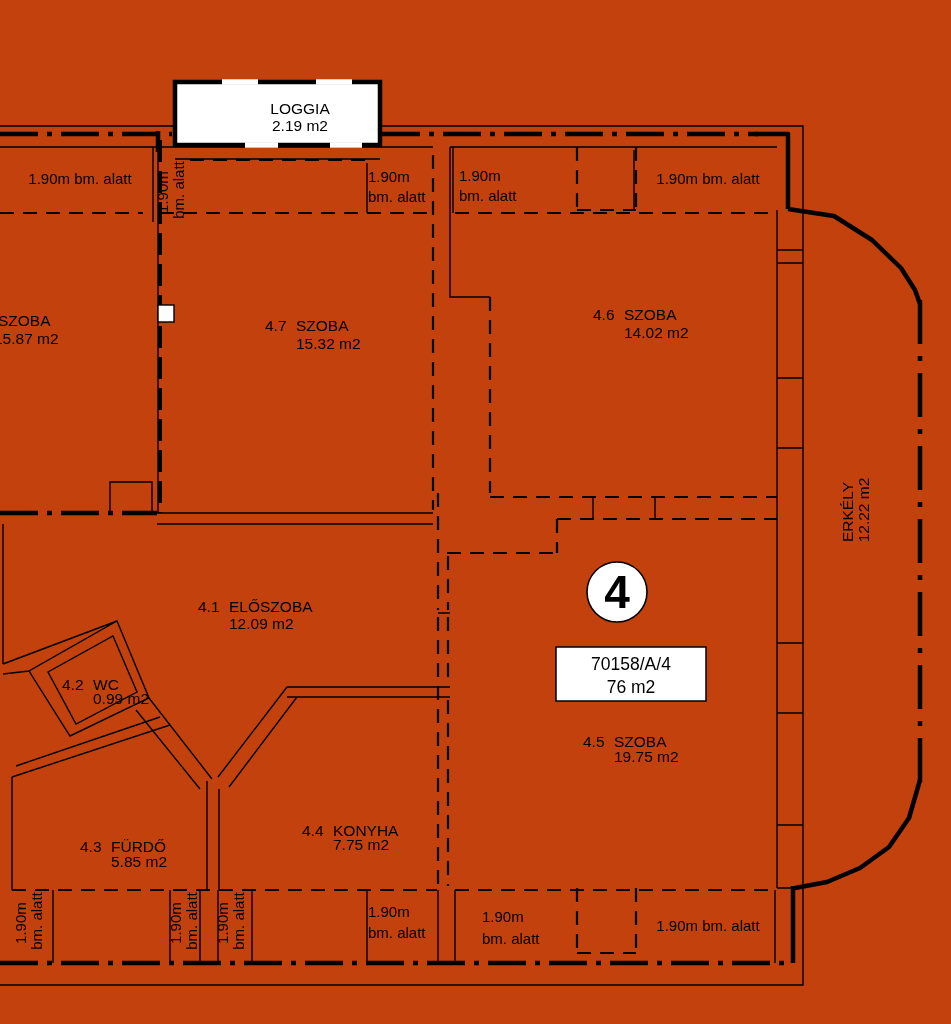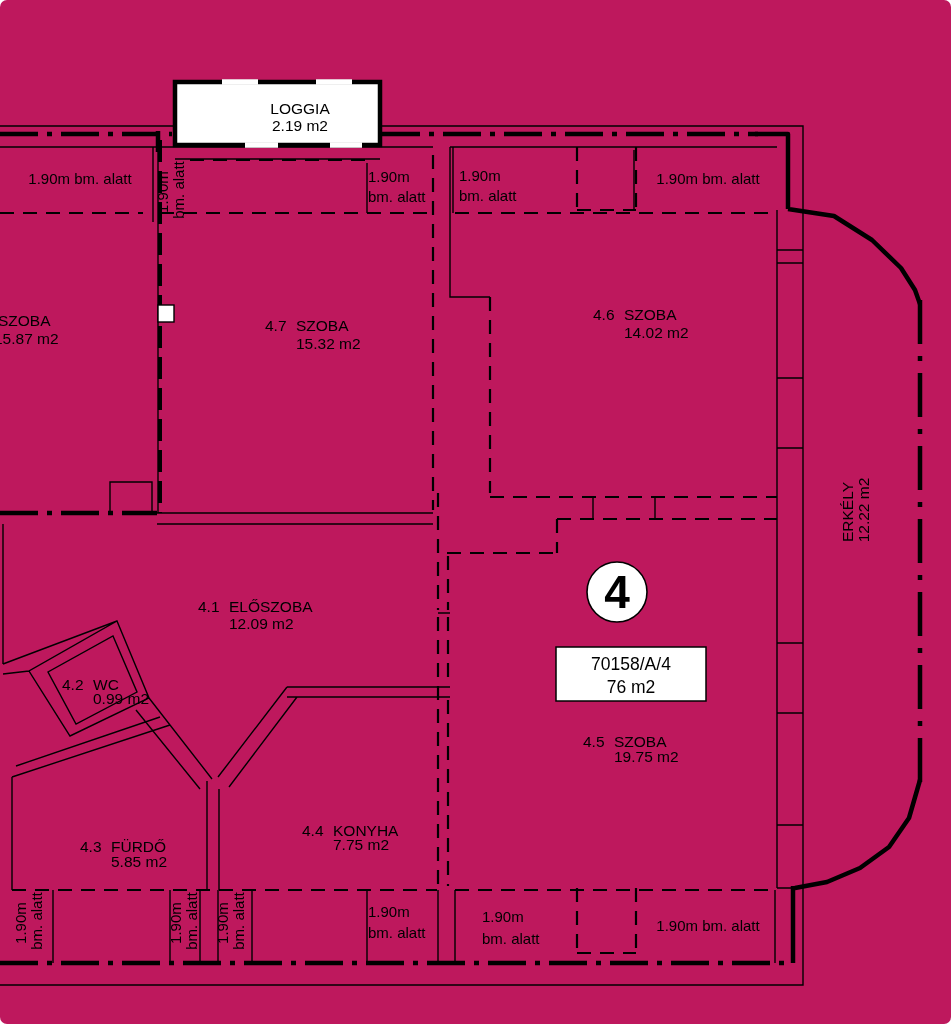--- a/index.html
+++ b/index.html
@@ -1,16 +1,16 @@
 <!DOCTYPE html>
 <html><head>
 <meta charset="utf-8">
 <style>
   html,body{margin:0;padding:0;background:#ffffff;}
-  .page{width:951px;height:1024px;background:#be185d;position:relative;overflow:hidden;border-radius:7px;}
+  .page{width:951px;height:1024px;background:#c2410c;position:relative;overflow:hidden;}
   svg{display:block;}
   text{font-family:"Liberation Sans","DejaVu Sans",sans-serif;fill:#000;}
   .lbl{font-size:15.5px;}
   .note{font-size:15px;}
   .badge{font-size:46px;font-weight:bold;}
   .boxtxt{font-size:17.5px;}
 </style>
 </head>
 <body>
 

